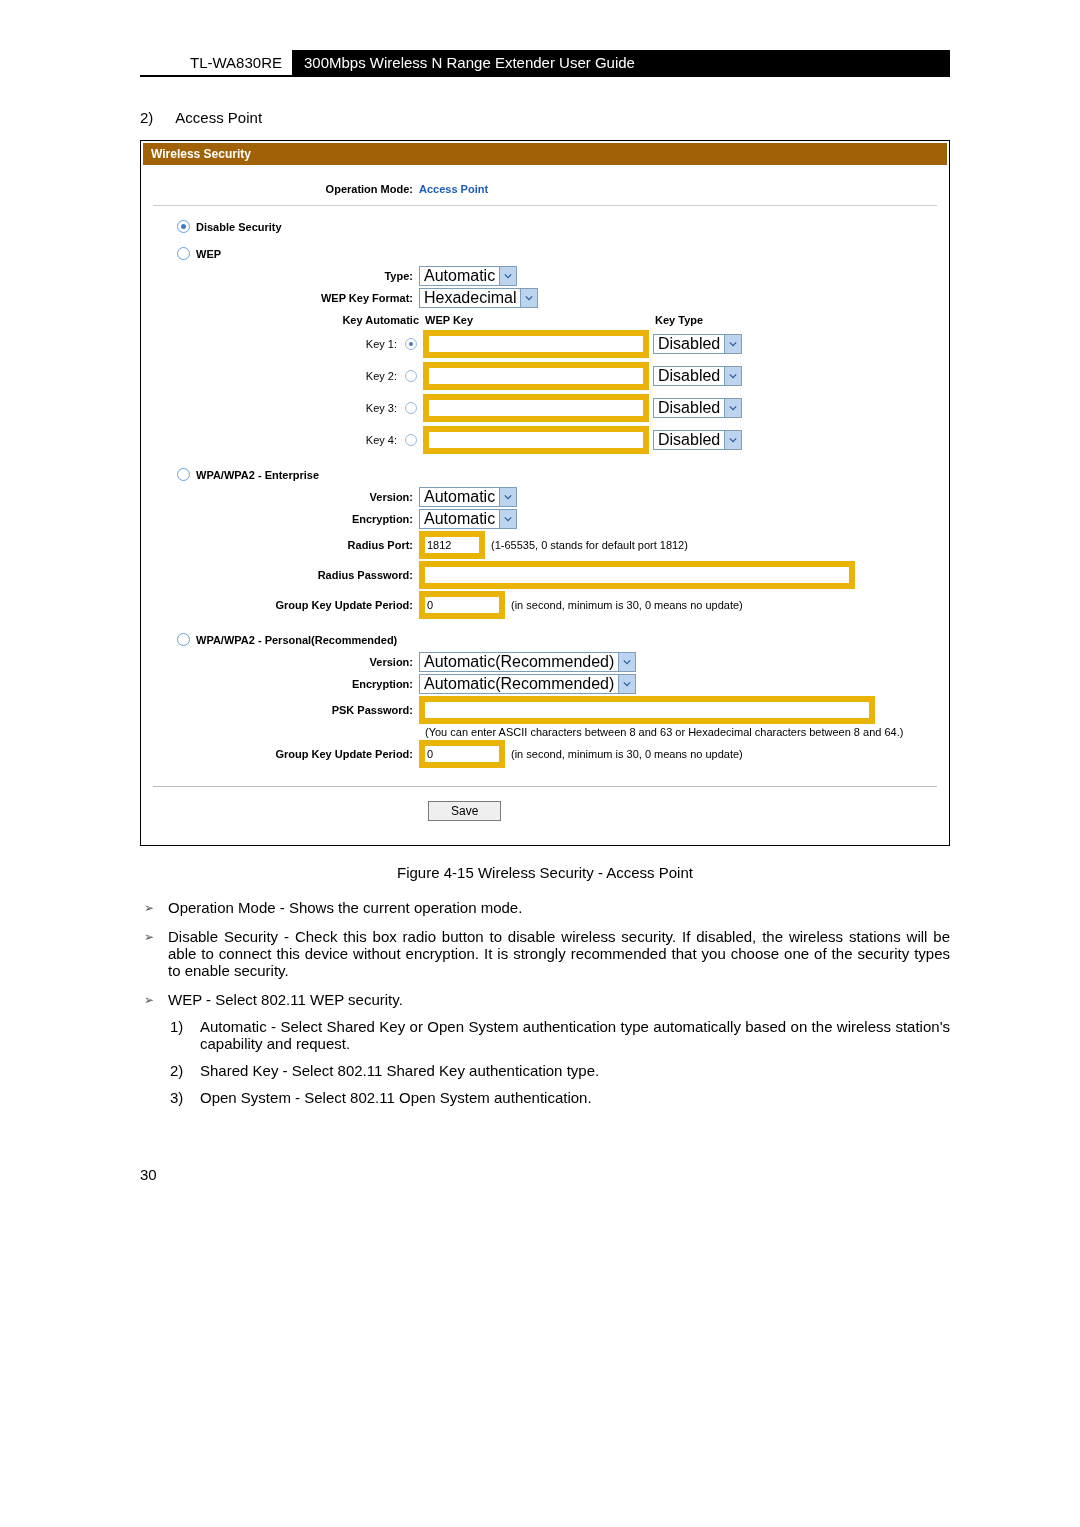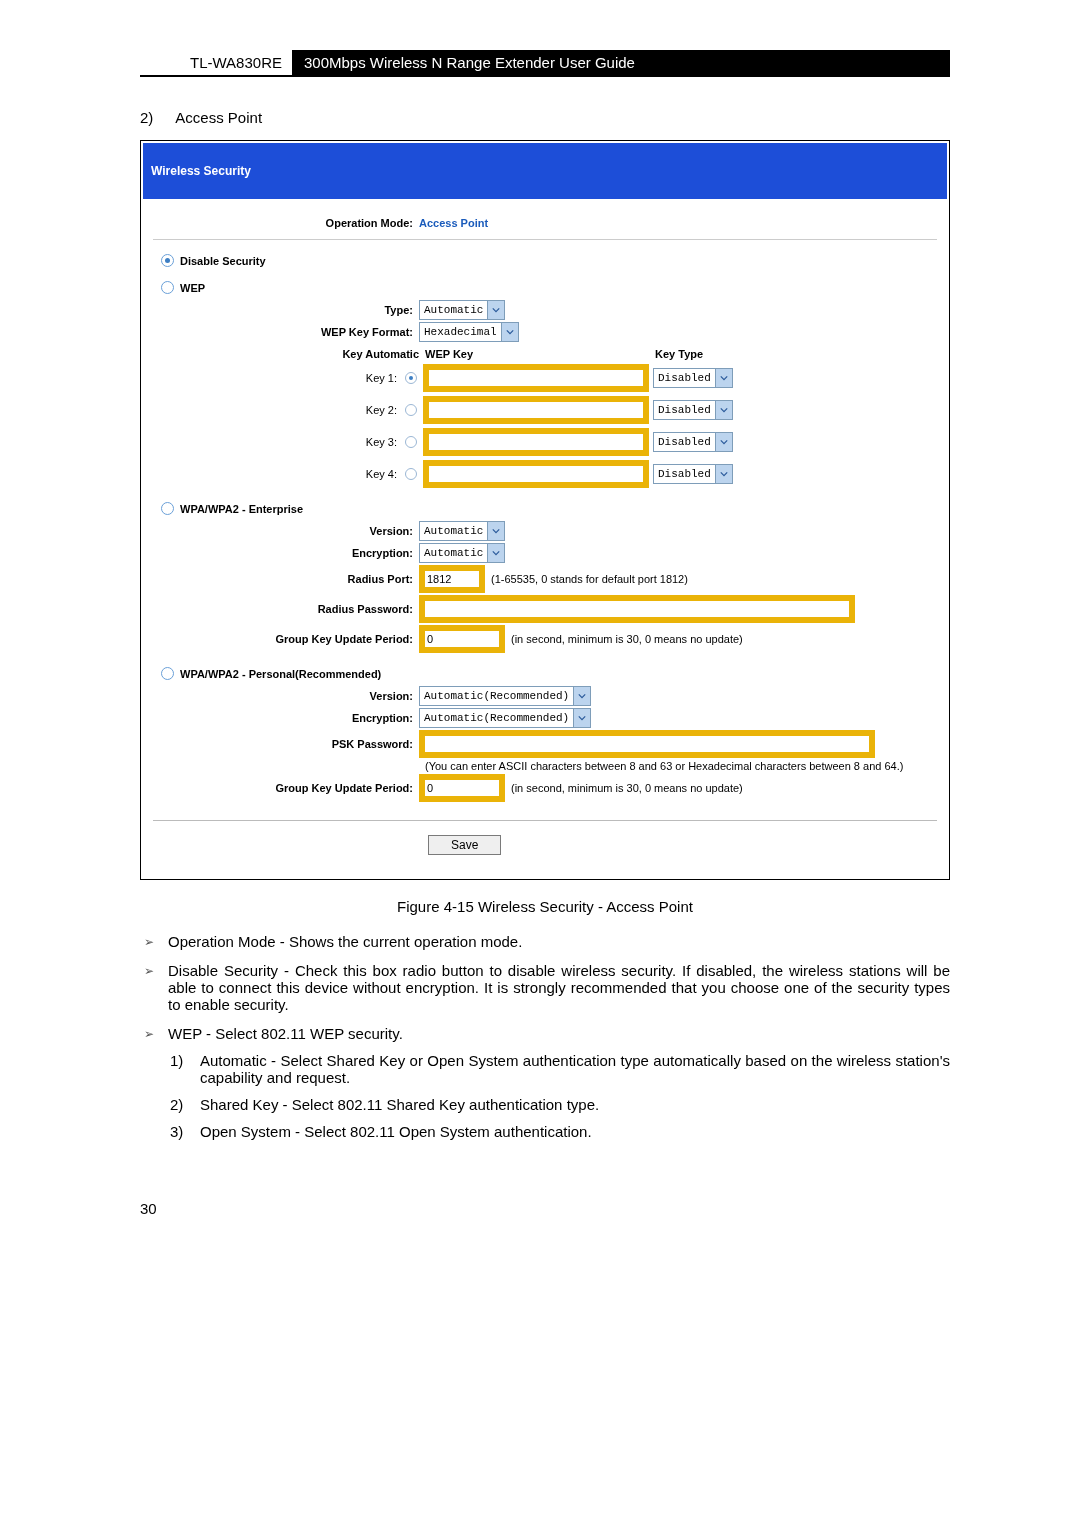--- a/index.html
+++ b/index.html
@@ -41,24 +41,24 @@
   }
   .item-title {
     margin: 10px 0 14px 0;
   }
   .config-box {
     border: 1px solid #000;
     padding: 2px;
     font-size: 12px;
   }
   .cfg-title {
-    background: #1d4ed8;
+    background: #a16207;
     color: #fff;
     font-weight: bold;
-    padding: 21px 8px;
+    padding: 4px 8px;
   }
   .cfg-body {
     padding: 8px 10px;
     font-size: 11px;
   }
   .row {
     display: flex;
     align-items: center;
     margin: 2px 0;
   }
@@ -68,36 +68,36 @@
     font-weight: bold;
     padding-right: 6px;
   }
   .val-link {
     color: #1a5bbb;
     font-weight: bold;
   }
   .sec-radio {
     display:flex;
     align-items:center;
-    margin: 14px 0 6px 8px;
+    margin: 14px 0 6px 24px;
     font-weight:bold;
     text-align:right;
   }
   .sec-radio span.r {
     width:11px;height:11px;border:1px solid #6aa0d8;border-radius:50%;
     margin-right:6px;display:inline-flex;align-items:center;justify-content:center;
   }
   .sec-radio span.r.on::after{
     content:"";width:5px;height:5px;background:#3d7fc4;border-radius:50%;
   }
   .sel {
     display:inline-flex;align-items:center;
     border:1px solid #7e9db9;background:#fff;height:18px;
   }
-  .sel .txt{padding:0 4px;font-size:11px;font-family:Liberation Mono, monospace;}
+  .sel .txt{padding:0 4px;font-size:16px;}
   .sel .arr{
     width:16px;height:18px;background:#bcd4ee;display:flex;align-items:center;justify-content:center;
     border-left:1px solid #7e9db9;
   }
   .sel .arr svg{width:8px;height:8px;}
   input.txtfield{
     border:6px solid #eab308;height:16px;font-size:11px;padding:0 2px;
     background:#fff;
   }
   .hint{font-size:11px;color:#000;margin-left:6px;}

